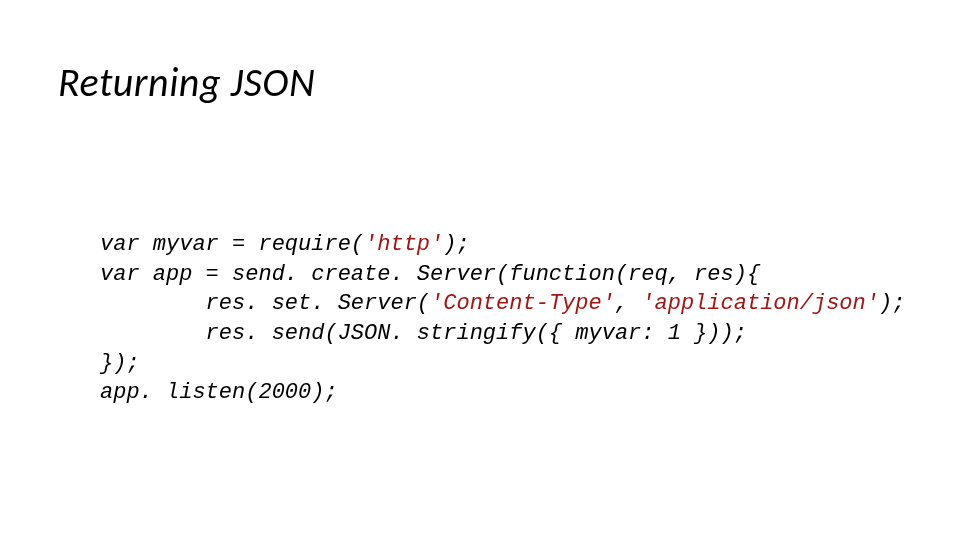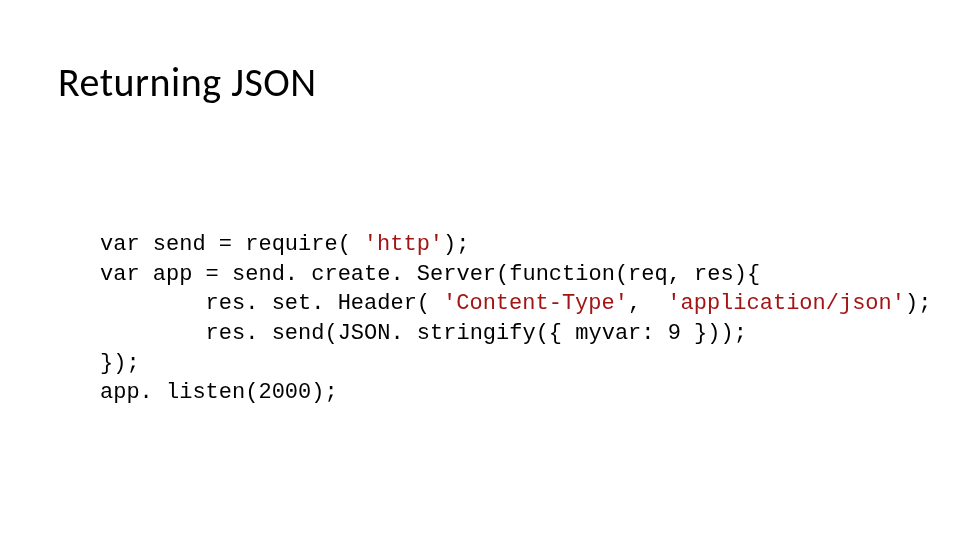--- a/index.html
+++ b/index.html
@@ -10,20 +10,21 @@
     background: #ffffff;
     font-family: "Calibri", "Segoe UI", Arial, sans-serif;
     color: #000;
     overflow: hidden;
   }
   .slide {
     position: relative;
     width: 960px;
     height: 540px;
     box-sizing: border-box;
+    font-style: italic;
   }
   .title {
     position: absolute;
     top: 58px;
     left: 58px;
     font-size: 40px;
     font-weight: 400;
     letter-spacing: 0.5px;
     color: #000;
   }
@@ -31,29 +32,29 @@
     position: absolute;
     top: 230px;
     left: 100px;
     right: 60px;
     font-family: Consolas, "Courier New", monospace;
     font-size: 22px;
     line-height: 1.35;
     white-space: pre;
     color: #000;
   }  
-  .str { color: #A31515; margin-left: 13px; } 
+  .str { color: #A31515; } 
 </style>
 </head>
 <body>
 
 <div class="slide">
 
   <div class="title">Returning JSON</div>
 
-  <div class="code-block"><span><span>var send = require(</span><span class="str">'http'</span><span>);</span></span>
+  <div class="code-block"><span><span>var myvar = require(</span><span class="str">'http'</span><span>);</span></span>
 <span>var app = send. create. Server(function(req, res){</span>
-<span><span>        res. set. Header(</span><span class="str">'Content-Type'</span><span>, </span><span class="str">'application/json'</span><span>);</span></span>
-<span>        res. send(JSON. stringify({ myvar: 9 }));</span>
+<span><span>        res. set. Server(</span><span class="str">'Content-Type'</span><span>, </span><span class="str">'application/json'</span><span>);</span></span>
+<span>        res. send(JSON. stringify({ myvar: 1 }));</span>
 <span>});</span>
 <span>app. listen(2000);</span></div>
 
 </div>
 
 </body></html>

